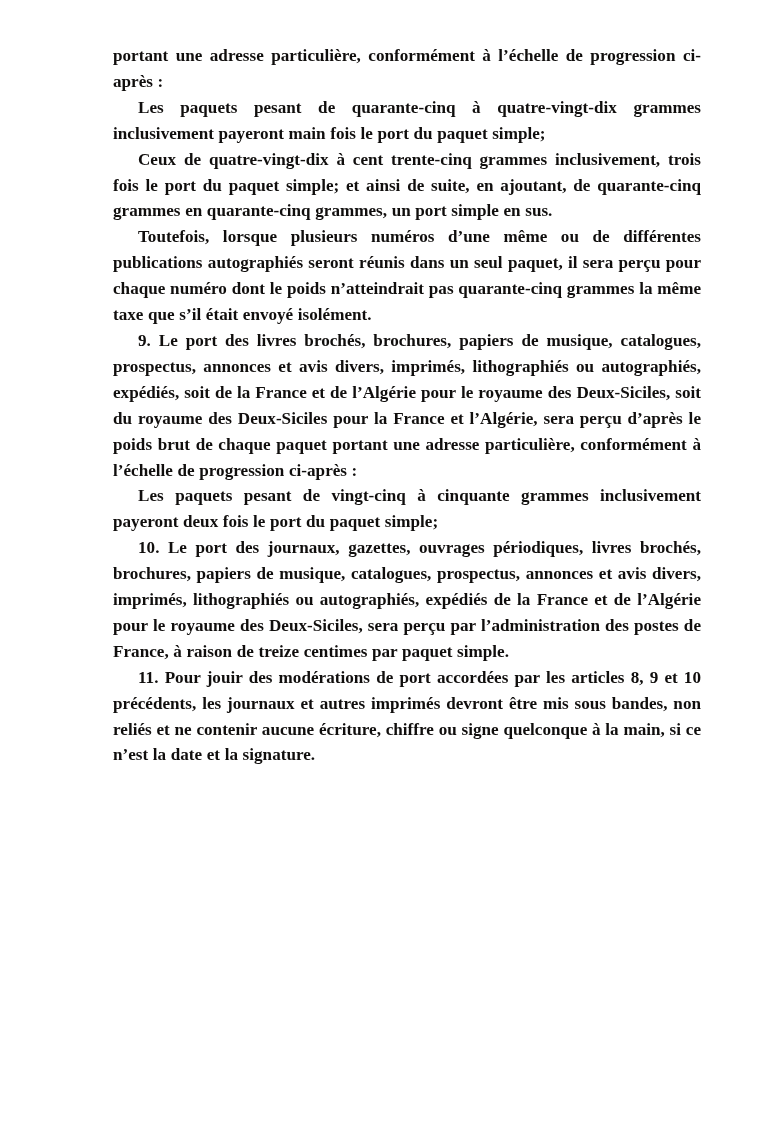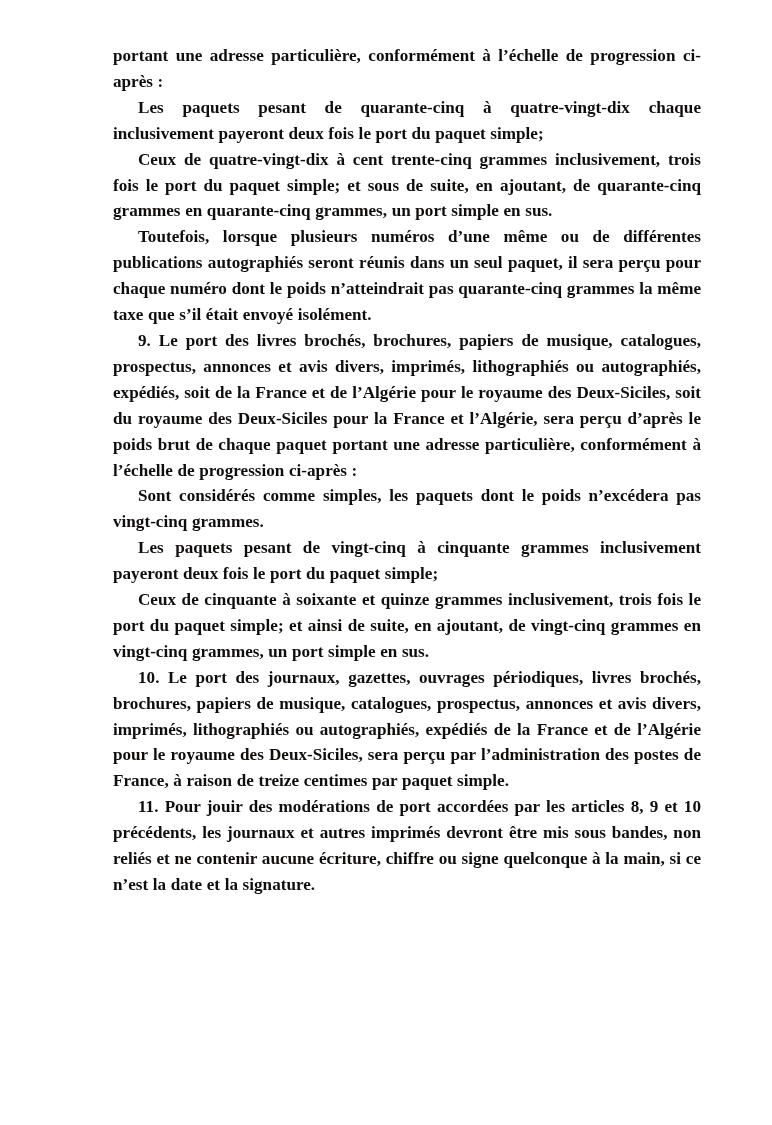--- a/index.html
+++ b/index.html
@@ -51,23 +51,21 @@
   .para.nostretch:after {
     content: none;
   }
 </style>
 </head>
 <body>
 
 <div class="page" style="background: rgb(255, 255, 255);">
   <div class="textblock" style="color: rgb(16, 14, 13);">
     <p class="para noindent nostretch">portant une adresse particulière, conformément à l’échelle de progression ci-après :</p>
-    <p class="para nostretch">Les paquets pesant de quarante-cinq à quatre-vingt-dix chaque inclusivement payeront deux fois le port du paquet simple;</p>
-    <p class="para nostretch">Ceux de quatre-vingt-dix à cent trente-cinq grammes inclusivement, trois fois le port du paquet simple; et sous de suite, en ajoutant, de quarante-cinq grammes en quarante-cinq grammes, un port simple en sus.</p>
+    <p class="para nostretch">Les paquets pesant de quarante-cinq à quatre-vingt-dix grammes inclusivement payeront main fois le port du paquet simple;</p>
+    <p class="para nostretch">Ceux de quatre-vingt-dix à cent trente-cinq grammes inclusivement, trois fois le port du paquet simple; et ainsi de suite, en ajoutant, de quarante-cinq grammes en quarante-cinq grammes, un port simple en sus.</p>
     <p class="para nostretch">Toutefois, lorsque plusieurs numéros d’une même ou de différentes publications autographiés seront réunis dans un seul paquet, il sera perçu pour chaque numéro dont le poids n’atteindrait pas quarante-cinq grammes la même taxe que s’il était envoyé isolément.</p>
     <p class="para nostretch">9. Le port des livres brochés, brochures, papiers de musique, catalogues, prospectus, annonces et avis divers, imprimés, lithographiés ou autographiés, expédiés, soit de la France et de l’Algérie pour le royaume des Deux-Siciles, soit du royaume des Deux-Siciles pour la France et l’Algérie, sera perçu d’après le poids brut de chaque paquet portant une adresse particulière, conformément à l’échelle de progression ci-après :</p>
-    <p class="para nostretch">Sont considérés comme simples, les paquets dont le poids n’excédera pas vingt-cinq grammes.</p>
     <p class="para nostretch">Les paquets pesant de vingt-cinq à cinquante grammes inclusivement payeront deux fois le port du paquet simple;</p>
-    <p class="para nostretch">Ceux de cinquante à soixante et quinze grammes inclusivement, trois fois le port du paquet simple; et ainsi de suite, en ajoutant, de vingt-cinq grammes en vingt-cinq grammes, un port simple en sus.</p>
     <p class="para nostretch">10. Le port des journaux, gazettes, ouvrages périodiques, livres brochés, brochures, papiers de musique, catalogues, prospectus, annonces et avis divers, imprimés, lithographiés ou autographiés, expédiés de la France et de l’Algérie pour le royaume des Deux-Siciles, sera perçu par l’administration des postes de France, à raison de treize centimes par paquet simple.</p>
     <p class="para nostretch">11. Pour jouir des modérations de port accordées par les articles 8, 9 et 10 précédents, les journaux et autres imprimés devront être mis sous bandes, non reliés et ne contenir aucune écriture, chiffre ou signe quelconque à la main, si ce n’est la date et la signature.</p>
   </div>
 </div>
 
 </body></html>

